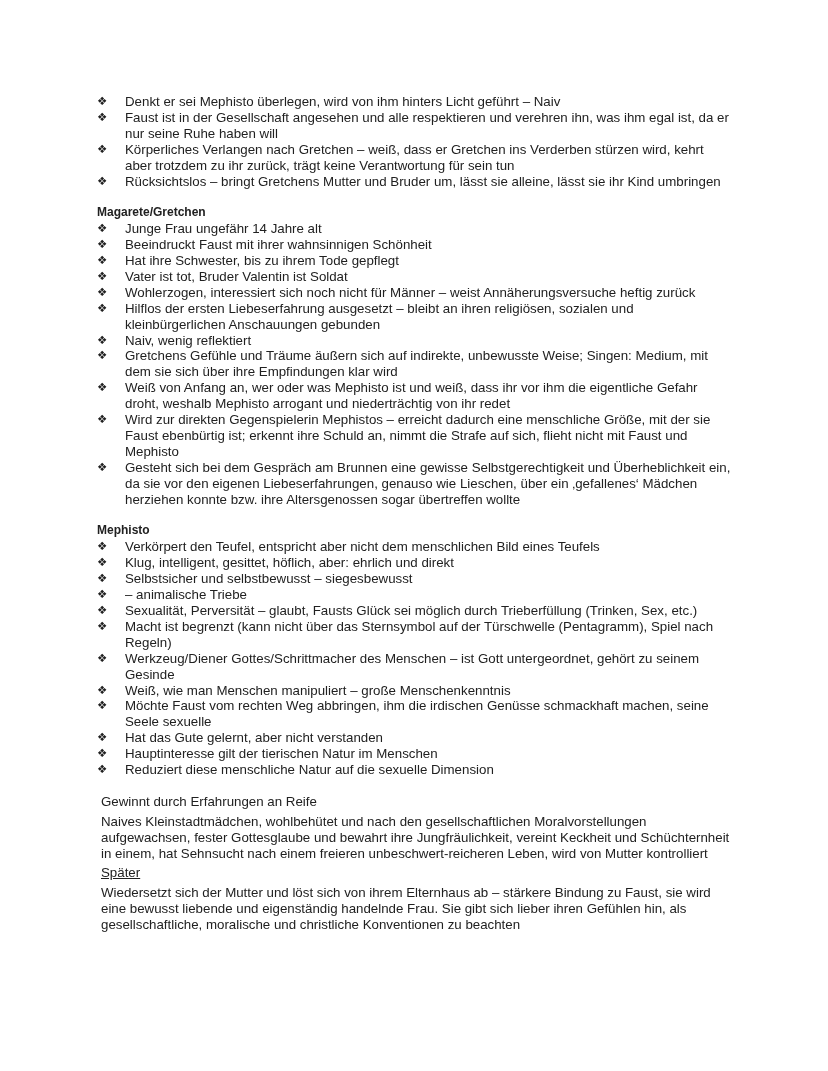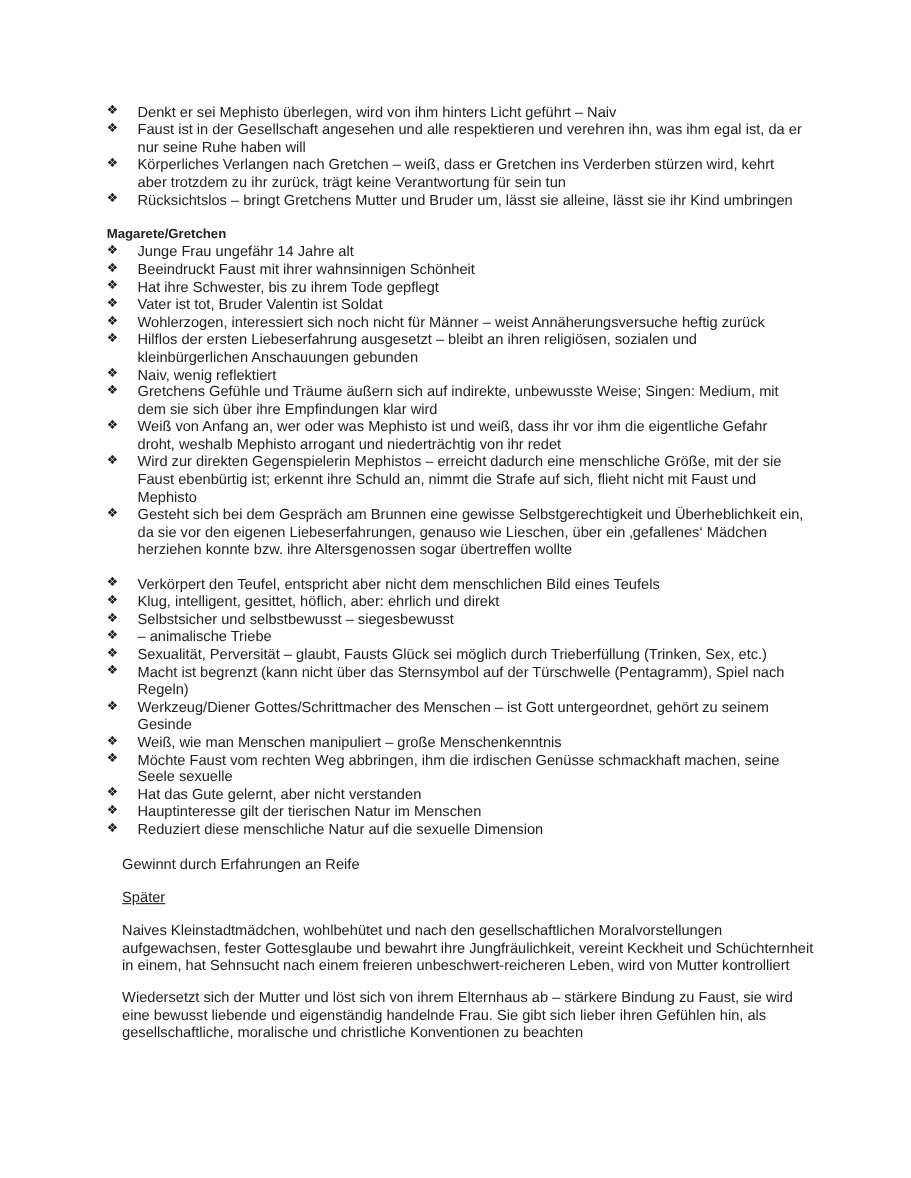--- a/index.html
+++ b/index.html
@@ -40,21 +40,21 @@
     flex: 0 0 28px;
     font-size: 11.5px;
     line-height: 15.9px;
     color: #212121;
   }
   .text {
     width: 608px;
     max-width: 608px;
   }
   p.para {
-    margin: 14px;
+    margin: 4px;
     width: 636px;
     max-width: 636px;
   }
   .underlined { text-decoration: underline; }
 </style>
 </head>
 <body>
 
 <div class="page">
 
@@ -123,20 +123,21 @@
         <span class="text">Wird zur direkten Gegenspielerin Mephistos – erreicht dadurch eine menschliche Größe, mit der sie Faust ebenbürtig ist; erkennt ihre Schuld an, nimmt die Strafe auf sich, flieht nicht mit Faust und Mephisto</span>
       </li>
       <li class="item">
         <span class="bullet">❖</span>
         <span class="text">Gesteht sich bei dem Gespräch am Brunnen eine gewisse Selbstgerechtigkeit und Überheblichkeit ein, da sie vor den eigenen Liebeserfahrungen, genauso wie Lieschen, über ein ‚gefallenes‘ Mädchen herziehen konnte bzw. ihre Altersgenossen sogar übertreffen wollte</span>
       </li>
     </ul>
   </div>
 
   <div class="section">
+    <div class="heading">Mephisto</div>
     <ul class="bullet-list">
       <li class="item">
         <span class="bullet">❖</span>
         <span class="text">Verkörpert den Teufel, entspricht aber nicht dem menschlichen Bild eines Teufels</span>
       </li>
       <li class="item">
         <span class="bullet">❖</span>
         <span class="text">Klug, intelligent, gesittet, höflich, aber: ehrlich und direkt</span>
       </li>
       <li class="item">
@@ -177,18 +178,18 @@
       </li>
       <li class="item">
         <span class="bullet">❖</span>
         <span class="text">Reduziert diese menschliche Natur auf die sexuelle Dimension</span>
       </li>
     </ul>
   </div>
 
   <div class="section">
     <p class="para">Gewinnt durch Erfahrungen an Reife</p>
+    <p class="para">Naives Kleinstadtmädchen, wohlbehütet und nach den gesellschaftlichen Moralvorstellungen aufgewachsen, fester Gottesglaube und bewahrt ihre Jungfräulichkeit, vereint Keckheit und Schüchternheit in einem, hat Sehnsucht nach einem freieren unbeschwert-reicheren Leben, wird von Mutter kontrolliert</p>
     <p class="para underlined">Später</p>
-    <p class="para">Naives Kleinstadtmädchen, wohlbehütet und nach den gesellschaftlichen Moralvorstellungen aufgewachsen, fester Gottesglaube und bewahrt ihre Jungfräulichkeit, vereint Keckheit und Schüchternheit in einem, hat Sehnsucht nach einem freieren unbeschwert-reicheren Leben, wird von Mutter kontrolliert</p>
     <p class="para">Wiedersetzt sich der Mutter und löst sich von ihrem Elternhaus ab – stärkere Bindung zu Faust, sie wird eine bewusst liebende und eigenständig handelnde Frau. Sie gibt sich lieber ihren Gefühlen hin, als gesellschaftliche, moralische und christliche Konventionen zu beachten</p>
   </div>
 
 </div>
 
 </body></html>

